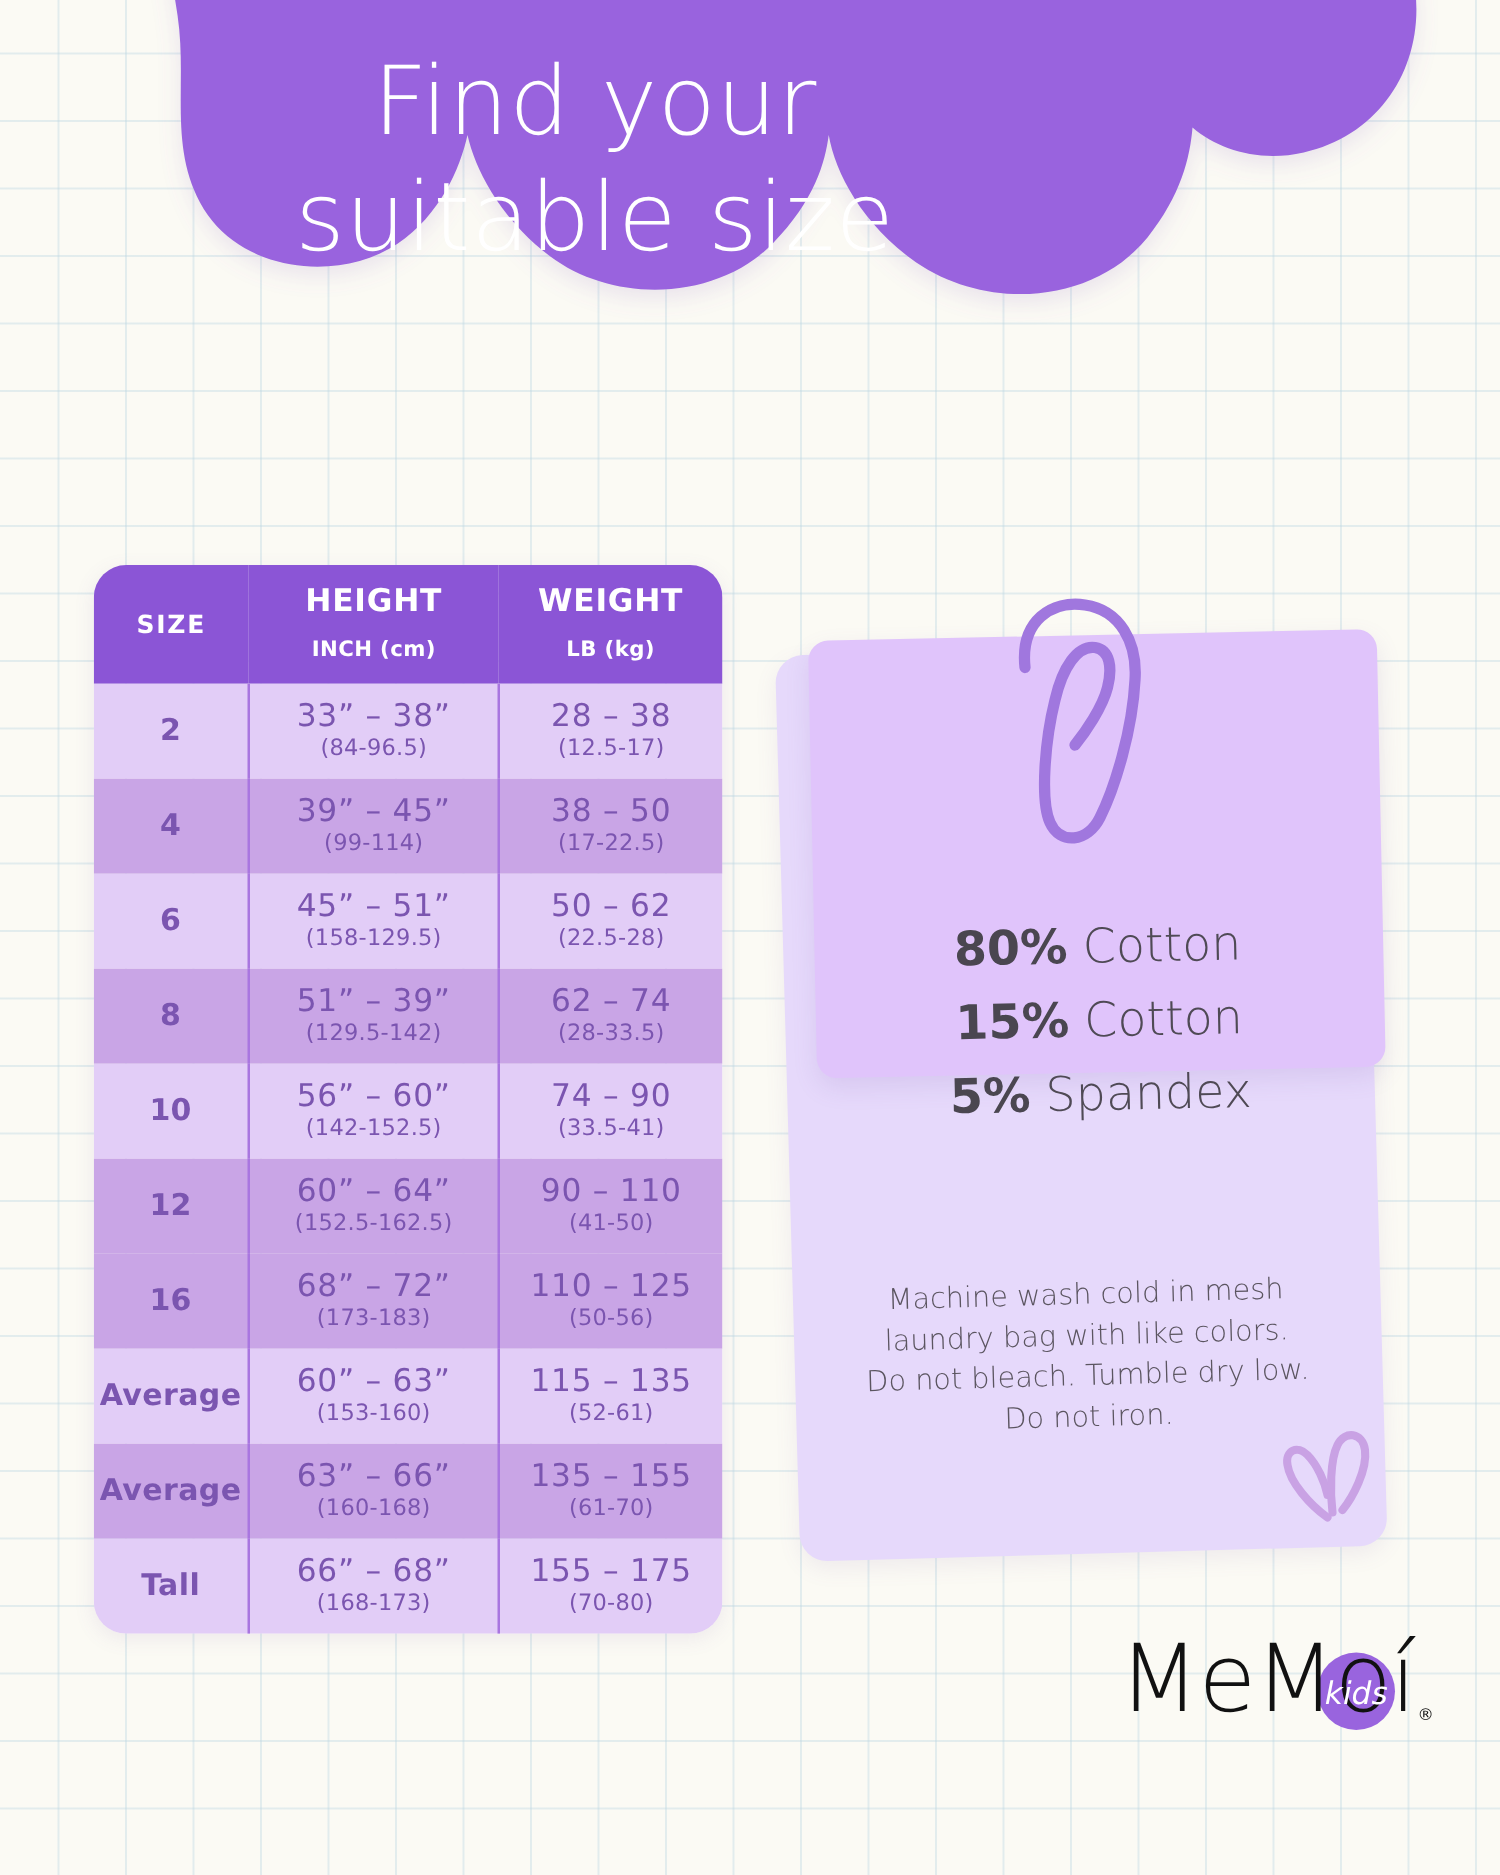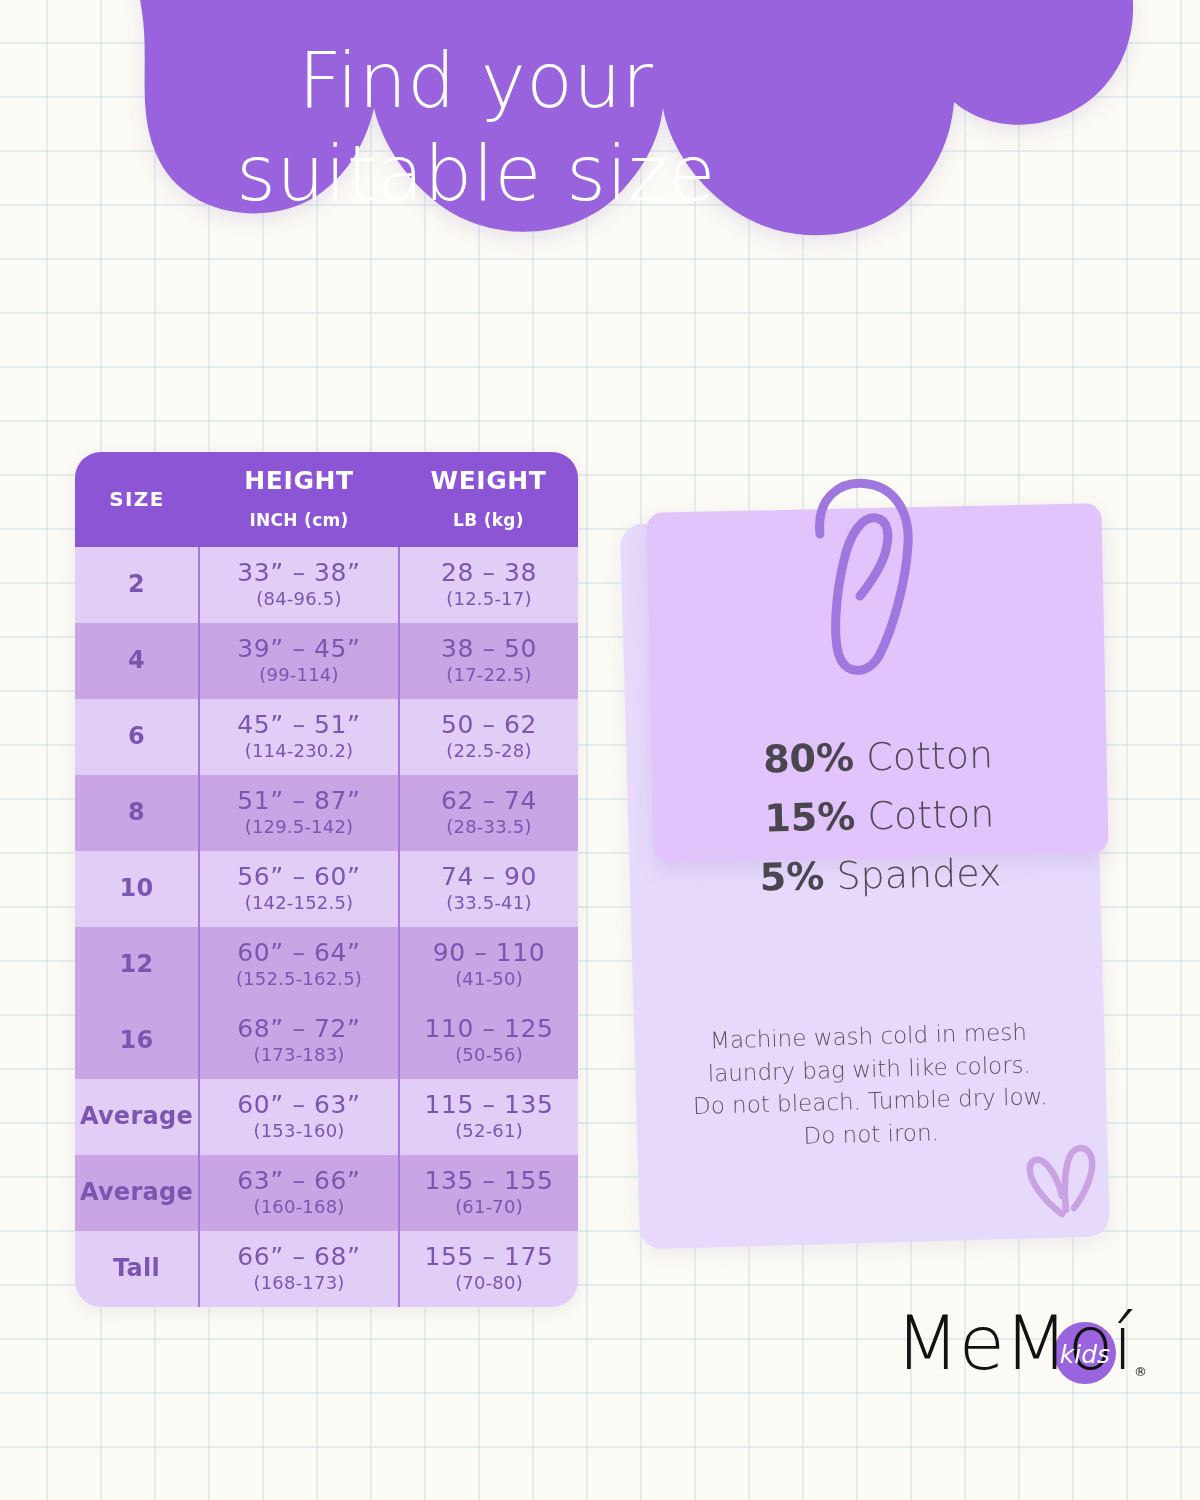--- a/index.html
+++ b/index.html
@@ -264,31 +264,31 @@
           </td>
           <td>
             <span class="cell-main">38 – 50</span>
             <span class="cell-sub">(17-22.5)</span>
           </td>
         </tr>
         <tr class="odd">
           <td class="cell-size">6</td>
           <td>
             <span class="cell-main">45” – 51”</span>
-            <span class="cell-sub">(114-230.2)</span>
+            <span class="cell-sub">(158-129.5)</span>
           </td>
           <td>
             <span class="cell-main">50 – 62</span>
             <span class="cell-sub">(22.5-28)</span>
           </td>
         </tr>
         <tr class="even">
           <td class="cell-size">8</td>
           <td>
-            <span class="cell-main">51” – 87”</span>
+            <span class="cell-main">51” – 39”</span>
             <span class="cell-sub">(129.5-142)</span>
           </td>
           <td>
             <span class="cell-main">62 – 74</span>
             <span class="cell-sub">(28-33.5)</span>
           </td>
         </tr>
         <tr class="odd">
           <td class="cell-size">10</td>
           <td>

